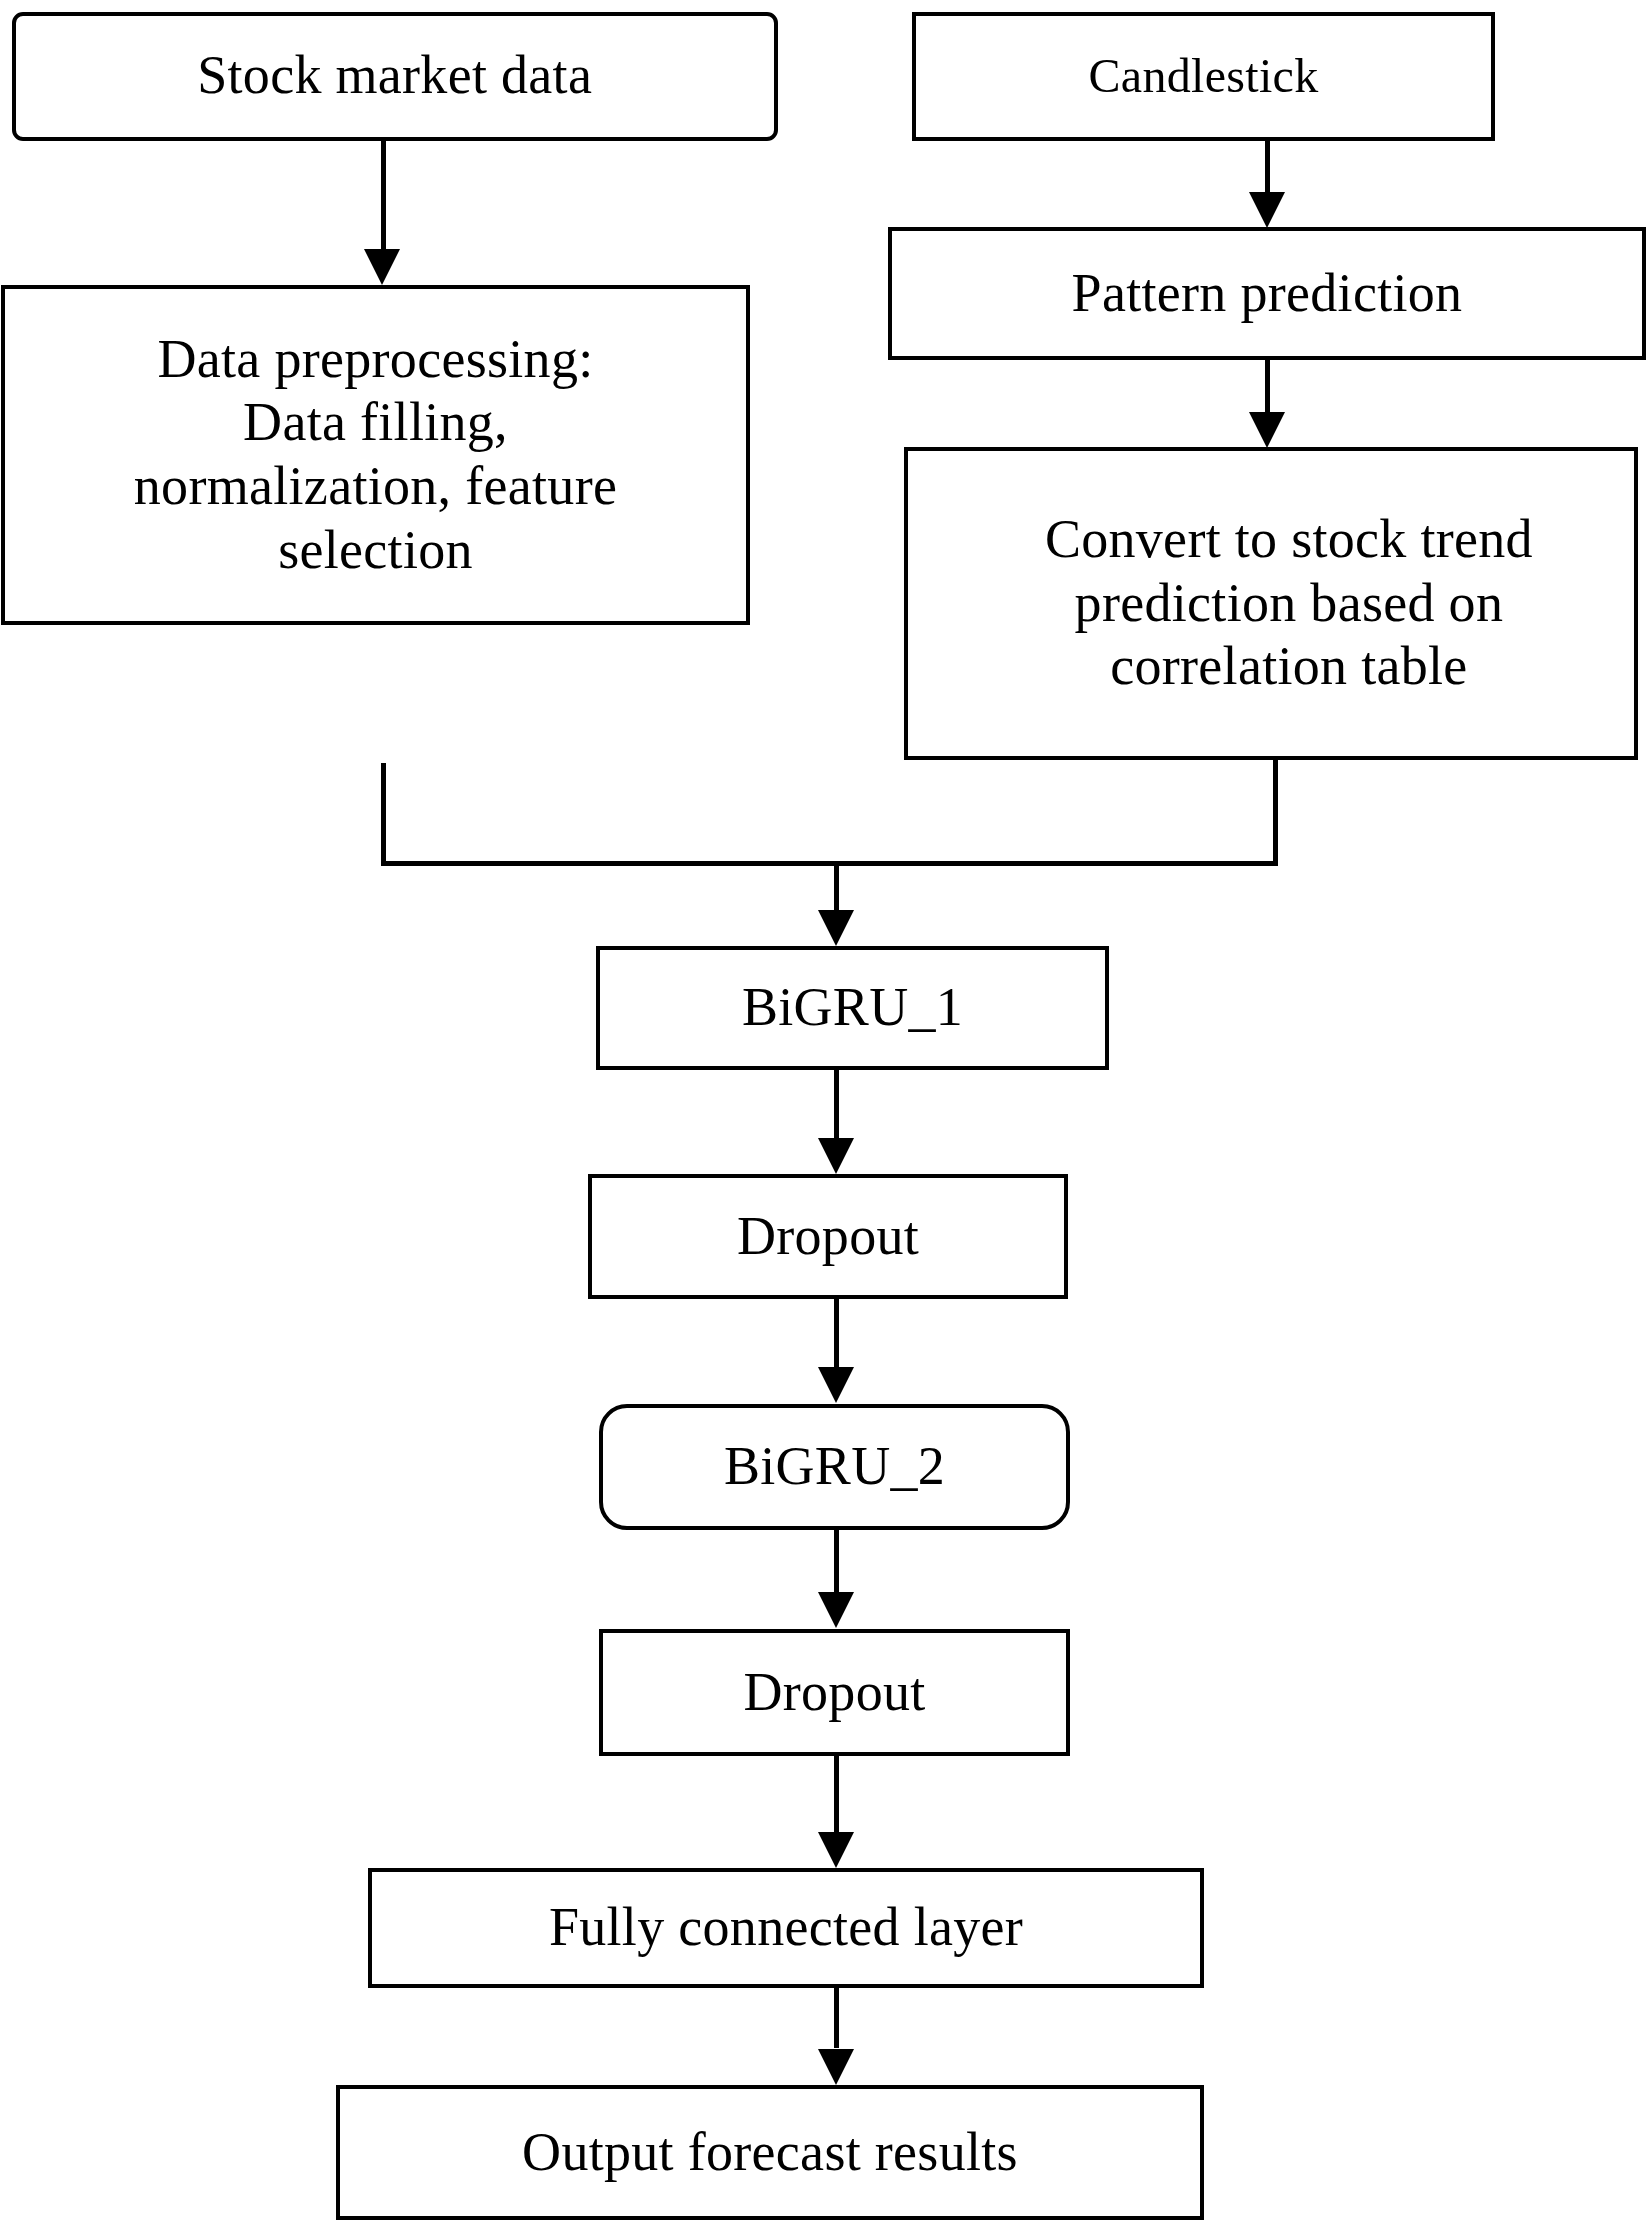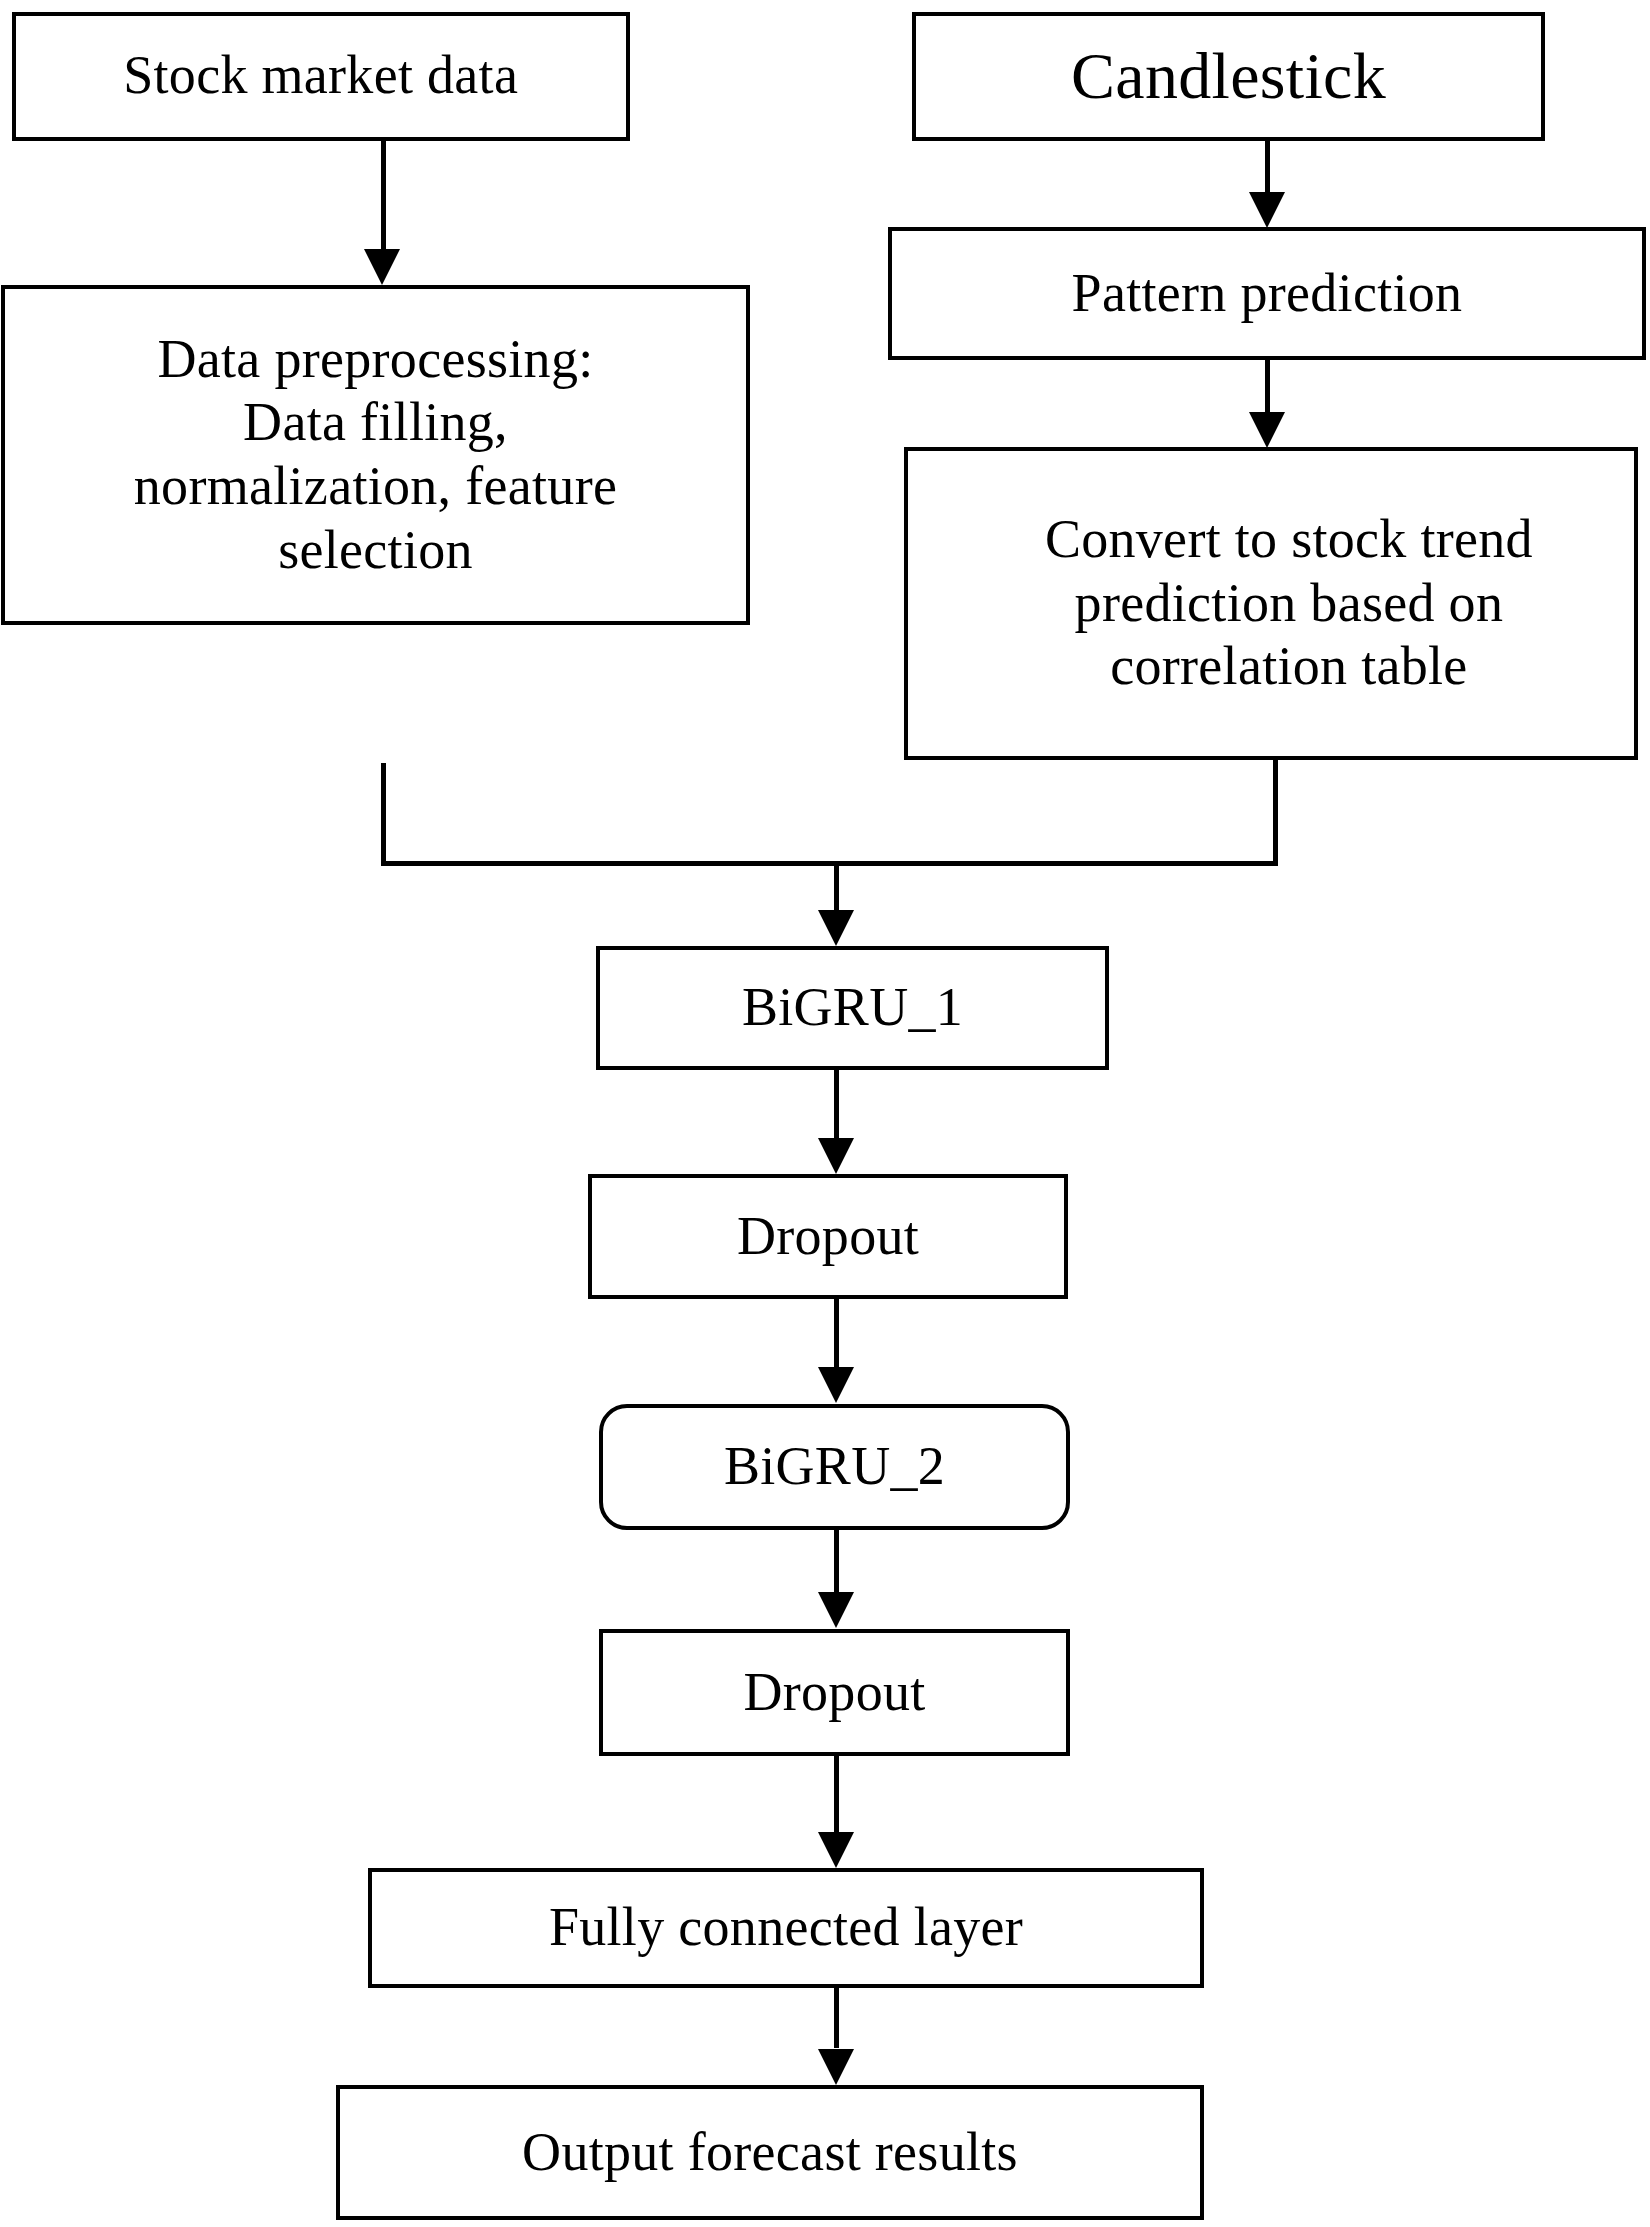--- a/index.html
+++ b/index.html
@@ -21,22 +21,22 @@
     align-items:center;
     justify-content:center;
     text-align:center;
     color:#000000;
     line-height:1.18;
     letter-spacing:0.3px;
     white-space:pre-line;
     padding:0 8.2px;
   }
   
-  #n-stock-market-data      { left:11.7px;   top:11.7px;   width:618px; height:129px; font-size:54px; }
-  #n-candlestick            { left:912px; top:11.7px;   width:633px; height:129px; font-size:66px; }
+  #n-stock-market-data      { left:11.7px;   top:11.7px;   width:766px; height:129px; font-size:54px;border-radius:11px; }
+  #n-candlestick            { left:912px; top:11.7px;   width:583px; height:129px; font-size:48px; }
   #n-data-preprocessing     { left:1px;   top:285px;  width:749px; height:340px; font-size:54px; }
   #n-pattern-recognition    { left:888px; top:227px;  width:758px; height:133px; font-size:54px; }
   #n-convert-correlation    { left:904px; top:447px;  width:734px; height:313px; font-size:54px;padding-left:44px; }
   #n-bigru-1                { left:596px; top:946px; width:513px;  height:124px; font-size:54px;font-family:Liberation Serif, serif; }
   #n-dropout-1              { left:588px; top:1174px; width:480px;  height:125px; font-size:54px; }
   #n-bigru-2                { left:599px; top:1404px; width:471px;  height:126px; font-size:54px;border-radius:28px; }
   #n-dropout-2              { left:599px; top:1629px; width:471px;  height:127px; font-size:54px; }
   #n-fully-connected-layer  { left:368px;  top:1868px; width:836px; height:120px; font-size:54px; }
   #n-output-forecast        { left:336px;  top:2085px; width:868px; height:135px; font-size:54px; }
 

